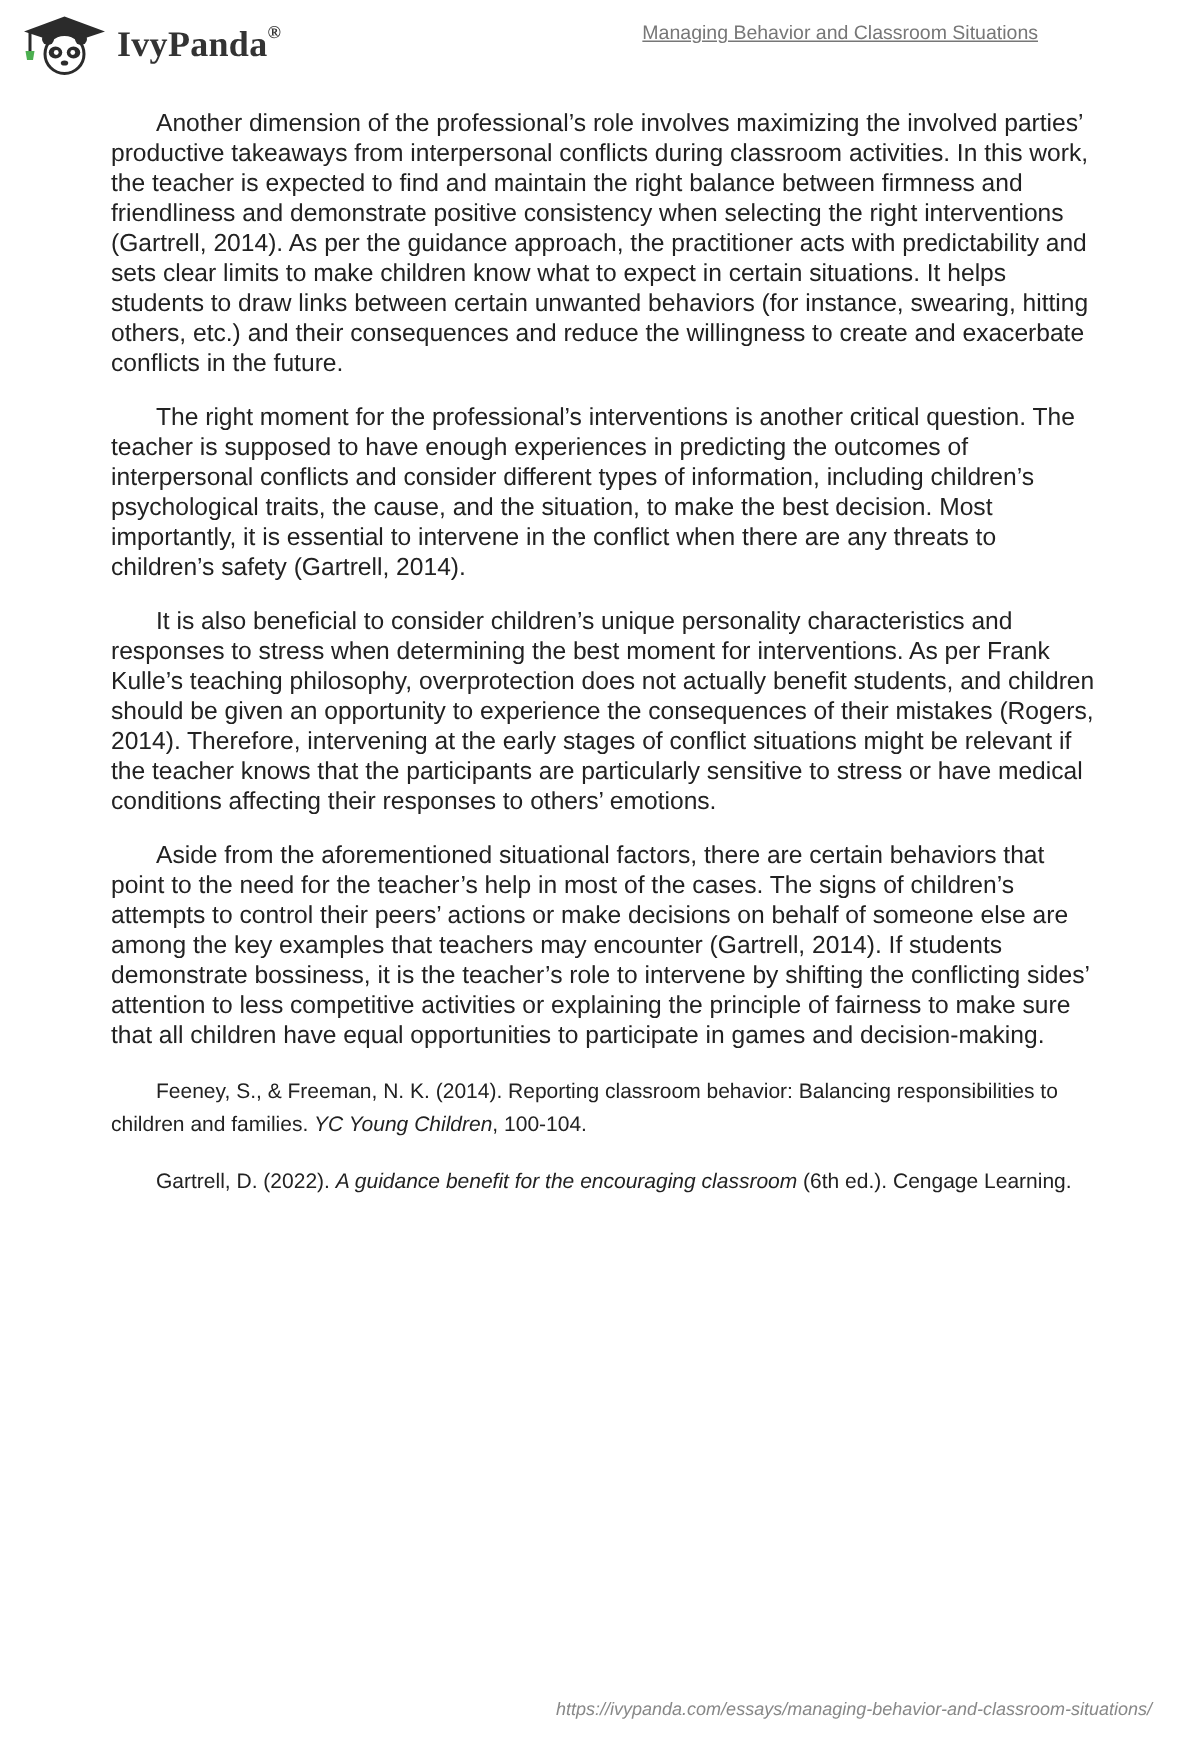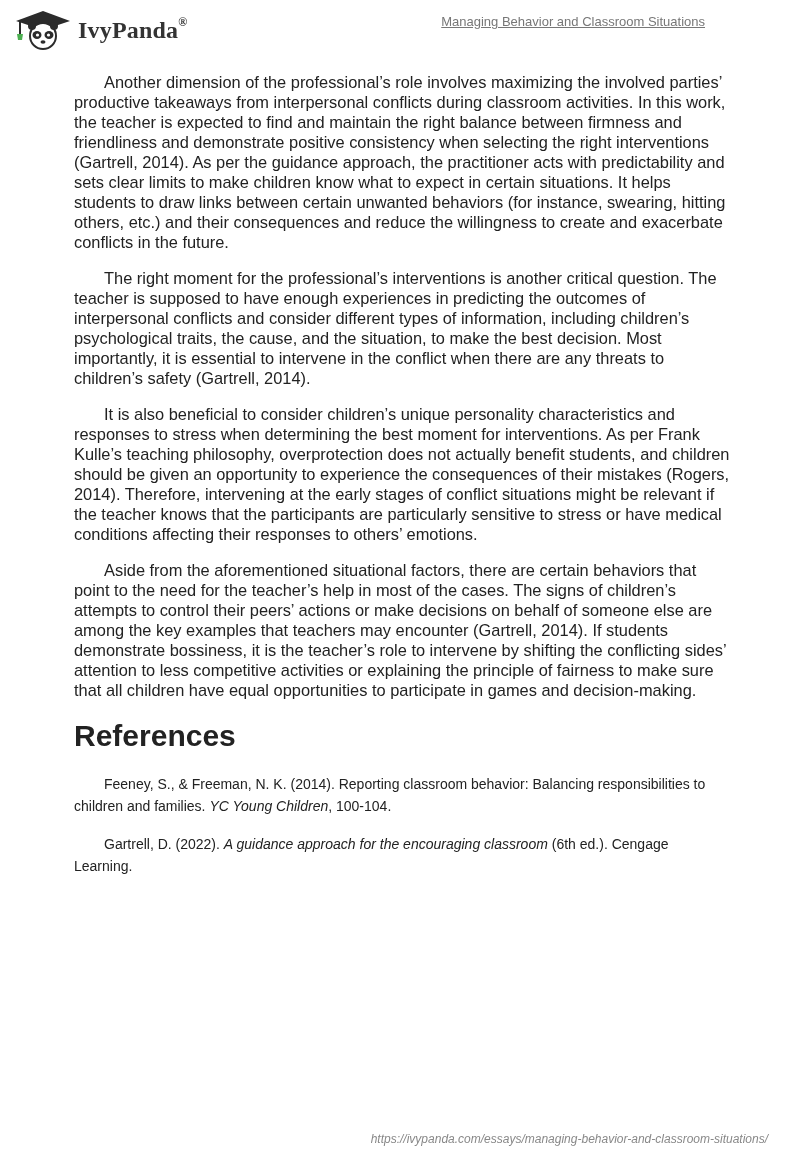--- a/index.html
+++ b/index.html
@@ -1,20 +1,20 @@
 <!DOCTYPE html>
 <html><head>
 <meta charset="utf-8">
 <style>
   html, body { margin: 0; padding: 0; }
   body {
     width: 800px; height: 1160px; background: #ffffff; position: relative; overflow: hidden;
     font-family: "Liberation Sans", "DejaVu Sans", sans-serif; color: #222222;
   }
-  .header { position: absolute; left: 0; top: 0; width: 724px; height: 60px; padding-left: 13px; }
+  .header { position: absolute; left: 0; top: 0; width: 724px; height: 60px; }
   .logo { position: absolute; left: 14px; top: 10px; display: flex; align-items: center; }
   .logo svg { display: block; }
   .logo-text {
     font-family: "Liberation Serif", "DejaVu Serif", serif; font-weight: bold; font-size: 24px;
     color: #333333; margin-left: 6px; letter-spacing: 0.2px;
   }
   .logo-text sup { font-size: 12px; position: relative; top: -3px; }
   .doc-title {
     position: absolute; right: 32px; top: 14px; font-size: 13px; color: #777777; text-decoration: underline;
   }
@@ -57,19 +57,18 @@
   </div>
   <div class="doc-title">Managing Behavior and Classroom Situations</div>
 </div>
 
 <div class="content">
   <p class="para">Another dimension of the professional’s role involves maximizing the involved parties’ productive takeaways from interpersonal conflicts during classroom activities. In this work, the teacher is expected to find and maintain the right balance between firmness and friendliness and demonstrate positive consistency when selecting the right interventions (Gartrell, 2014). As per the guidance approach, the practitioner acts with predictability and sets clear limits to make children know what to expect in certain situations. It helps students to draw links between certain unwanted behaviors (for instance, swearing, hitting others, etc.) and their consequences and reduce the willingness to create and exacerbate conflicts in the future.</p>
   <p class="para">The right moment for the professional’s interventions is another critical question. The teacher is supposed to have enough experiences in predicting the outcomes of interpersonal conflicts and consider different types of information, including children’s psychological traits, the cause, and the situation, to make the best decision. Most importantly, it is essential to intervene in the conflict when there are any threats to children’s safety (Gartrell, 2014).</p>
   <p class="para">It is also beneficial to consider children’s unique personality characteristics and responses to stress when determining the best moment for interventions. As per Frank Kulle’s teaching philosophy, overprotection does not actually benefit students, and children should be given an opportunity to experience the consequences of their mistakes (Rogers, 2014). Therefore, intervening at the early stages of conflict situations might be relevant if the teacher knows that the participants are particularly sensitive to stress or have medical conditions affecting their responses to others’ emotions.</p>
   <p class="para">Aside from the aforementioned situational factors, there are certain behaviors that point to the need for the teacher’s help in most of the cases. The signs of children’s attempts to control their peers’ actions or make decisions on behalf of someone else are among the key examples that teachers may encounter (Gartrell, 2014). If students demonstrate bossiness, it is the teacher’s role to intervene by shifting the conflicting sides’ attention to less competitive activities or explaining the principle of fairness to make sure that all children have equal opportunities to participate in games and decision-making.</p>
 
-  <h2 class="heading">References</h2>
 
   <p class="ref"><span>Feeney, S., &amp; Freeman, N. K. (2014). Reporting classroom behavior: Balancing responsibilities to children and families. </span><i>YC Young Children</i><span>, 100-104.</span></p>
-  <p class="ref"><span>Gartrell, D. (2022). </span><i>A guidance approach for the encouraging classroom</i><span> (6th ed.). Cengage Learning.</span></p>
+  <p class="ref"><span>Gartrell, D. (2022). </span><i>A guidance benefit for the encouraging classroom</i><span> (6th ed.). Cengage Learning.</span></p>
 </div>
 
 <div class="footer-url">https://ivypanda.com/essays/managing-behavior-and-classroom-situations/</div>
 
 </body></html>

